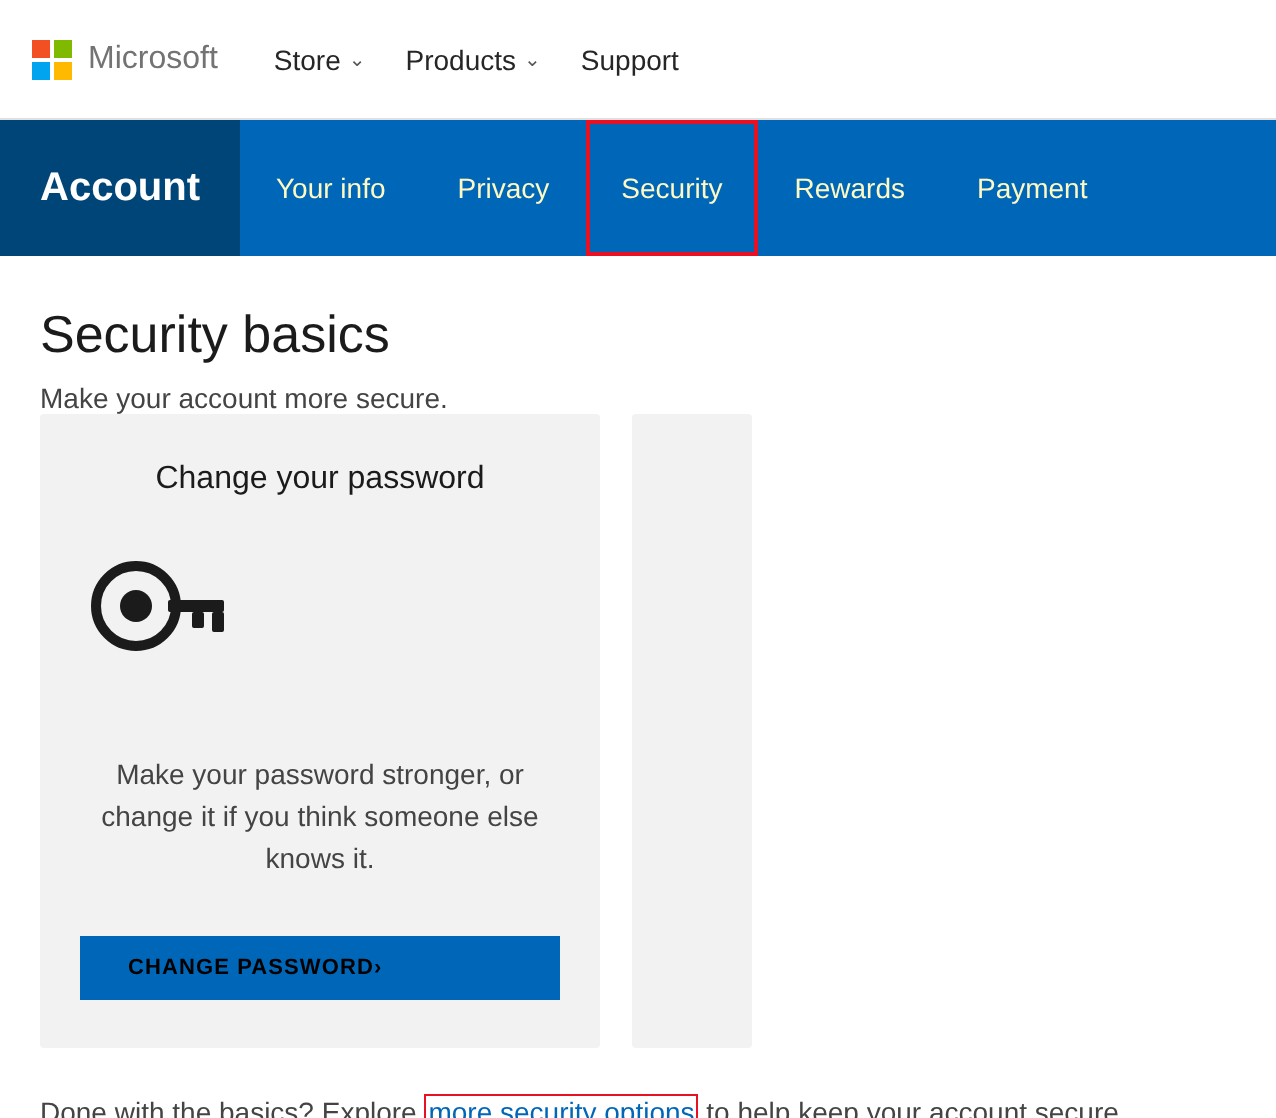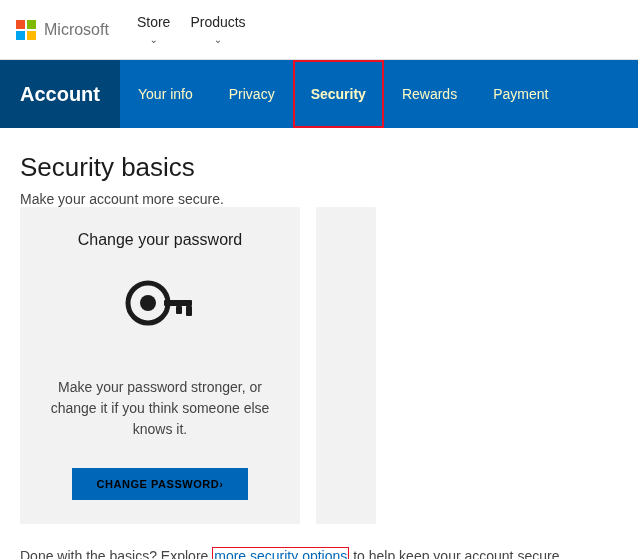--- a/index.html
+++ b/index.html
@@ -45,21 +45,20 @@
     }
     .top-nav-link {
       font-size: 14px;
       color: #262626;
       text-decoration: none;
       padding: 4px 8px;
       display: flex;
       align-items: center;
       gap: 4px;
       cursor: pointer;
-      flex-direction: column;
     }
     .chevron {
       font-size: 10px;
       color: #555;
     }
 
     
     .account-nav {
       background: #0067b8;
       display: flex;
@@ -86,21 +85,21 @@
       display: flex;
       align-items: center;
       cursor: pointer;
       text-decoration: none;
       position: relative;
     }
     .account-nav-item.active {
       background: #0067b8;
       outline: 2px solid #e81123;
       outline-offset: -2px;
-      font-weight: 700;
+      font-weight: 400;
     }
 
     
     .main-content {
       padding: 24px 20px 20px 20px;
     }
     .page-title {
       font-size: 26px;
       font-weight: 300;
       color: #1b1b1b;
@@ -118,21 +117,20 @@
       overflow: hidden;
     }
     .card {
       background: #f2f2f2;
       border-radius: 2px;
       width: 280px;
       min-width: 280px;
       padding: 24px 20px;
       display: flex;
       flex-direction: column;
-      align-items: center;
       text-align: center;
     }
     .card-title {
       font-size: 16px;
       color: #1b1b1b;
       margin-bottom: 24px;
       font-weight: 400;
     }
     .key-icon {
       width: 80px;
@@ -196,20 +194,23 @@
     <span class="ms-name">Microsoft</span>
   </div>
   <div class="top-nav-links">
     <a class="top-nav-link">
       <span>Store</span>
       <span class="chevron">⌄</span>
     </a>
     <a class="top-nav-link">
       <span>Products</span>
       <span class="chevron">⌄</span>
+    </a>
+    <a class="top-nav-link">
+      <span>Support</span>
     </a>
   </div>
 </nav>
 
 <div class="account-nav">
   <div class="account-nav-title">Account</div>
   <div class="account-nav-items">
     <a class="account-nav-item">Your info</a>
     <a class="account-nav-item">Privacy</a>
     <a class="account-nav-item active">Security</a>

